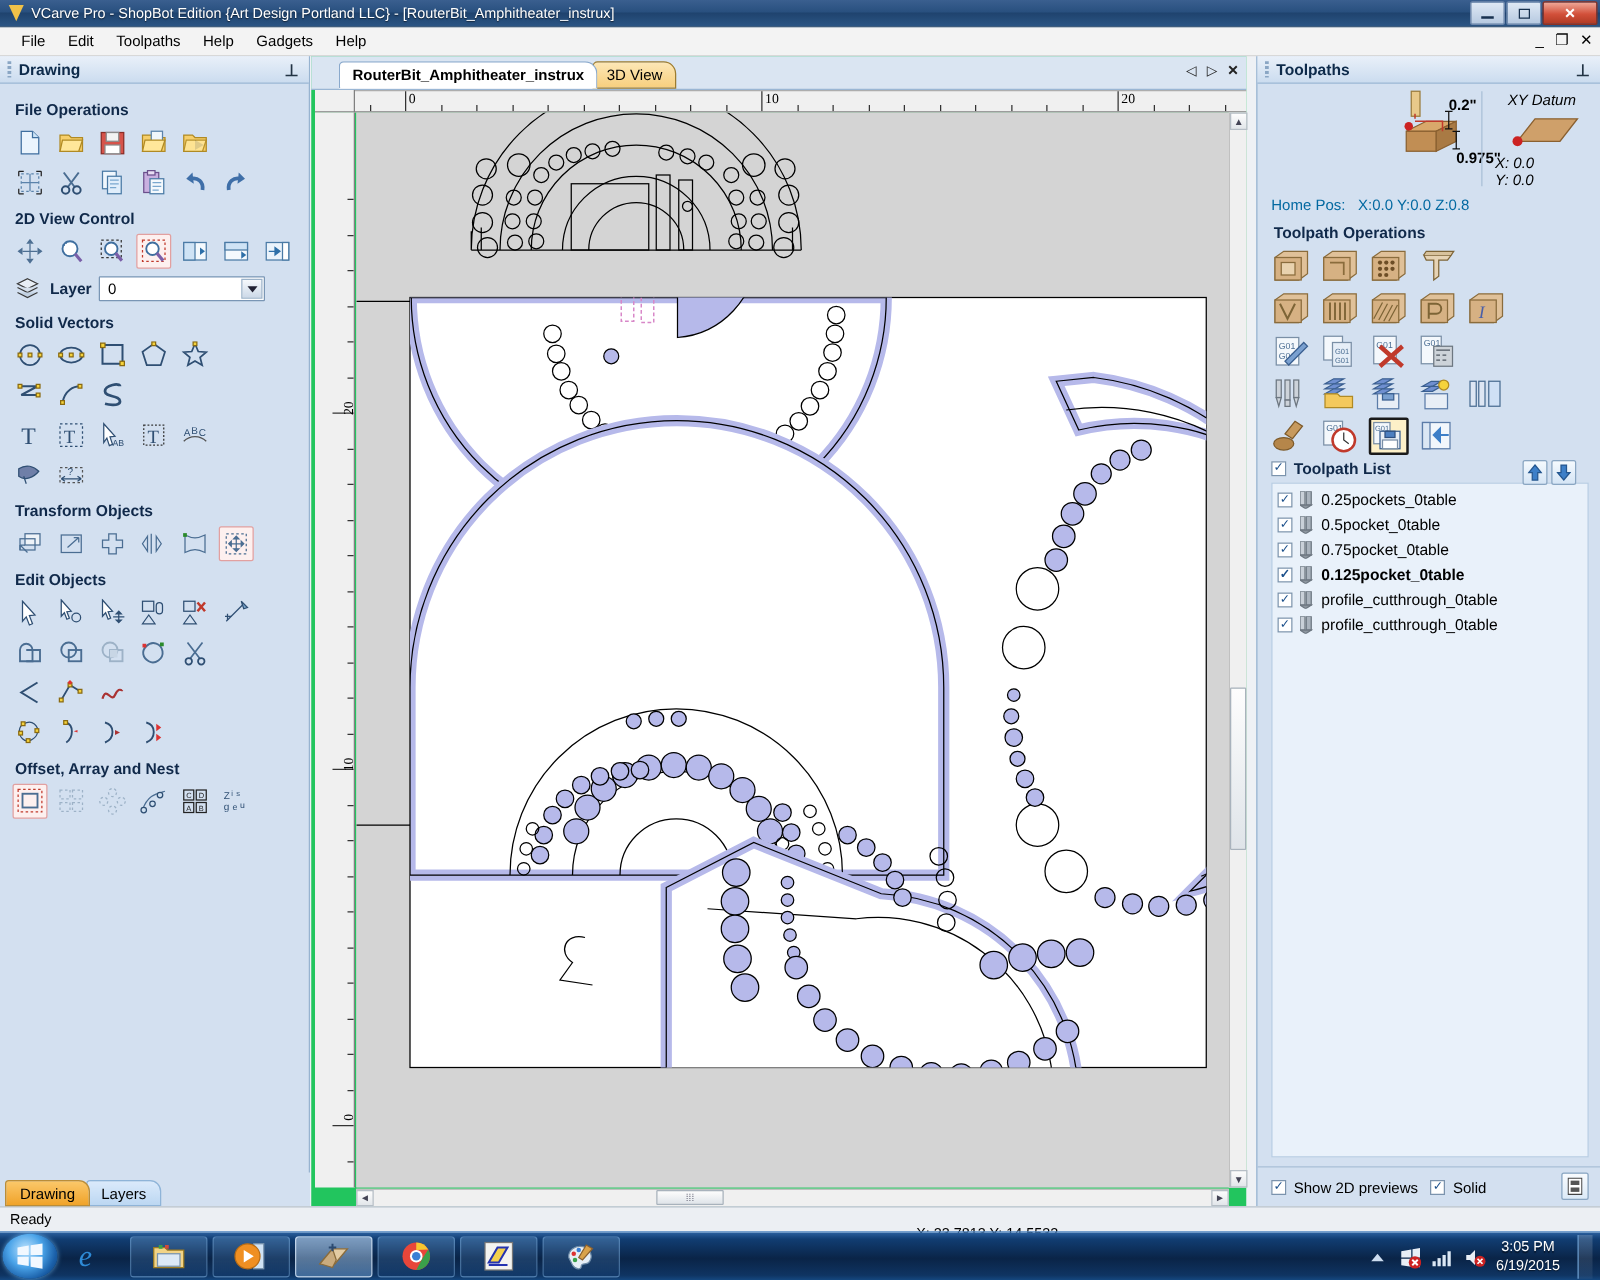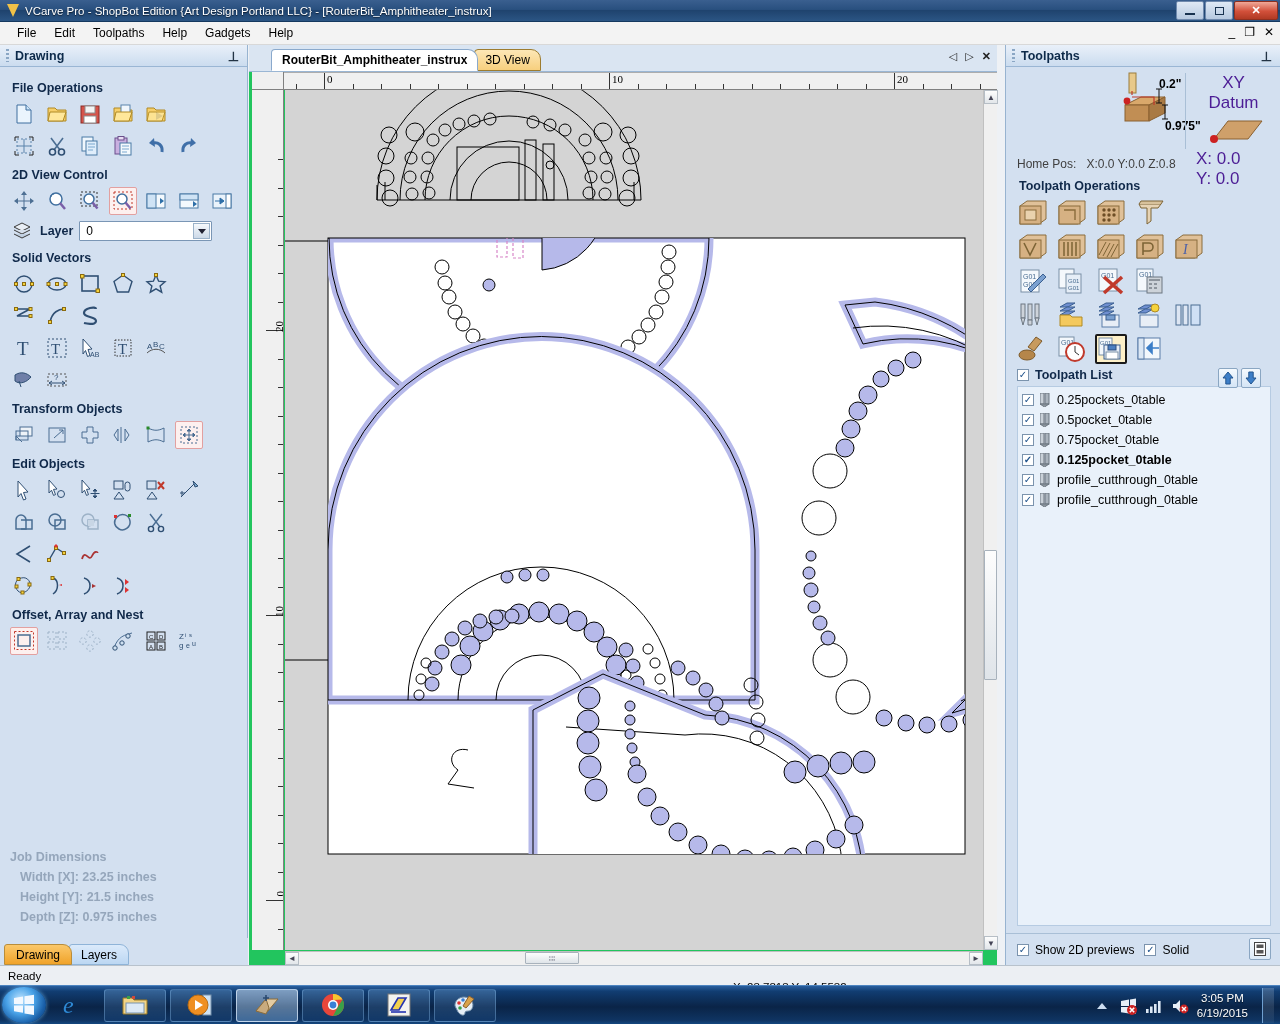--- a/index.html
+++ b/index.html
@@ -171,22 +171,22 @@
     position:absolute; left:1005px; top:45px; width:275px; height:920px;
     background:#d3e0f0; border-left:1px solid #97b3d0;
   }
   .rp-body{ padding:6px 9px 0 11px; position:relative; }
   .setbtn{
     width:72px; height:21px; background:linear-gradient(to bottom,#f4fbff,#cfe6f7);
     border:1px solid #3f8fc4; border-radius:3px; font-size:12px; color:#000;
     display:flex; align-items:center; justify-content:center;
     box-shadow:inset 0 0 0 1px #ffffff;
   }
-  .homepos{ color:#404040; font-size:12px; }
-  .xydatum{ font-size:17px; color:#4c1d95; }
+  .homepos{ color:#0369a1; font-size:12px; }
+  .xydatum{ font-size:12px; color:#000000;font-style:italic; }
   .tp-head{ display:flex; align-items:center; gap:6px; margin-top:4px; }
   .chk{
     width:12px; height:12px; background:#fff; border:1px solid #7b93ad;
     display:inline-flex; align-items:center; justify-content:center;
     font-size:10px; color:#1b4f8a; line-height:1; flex:0 0 auto;
   }
   .tp-list{ background:#e9f1fa; border:1px solid #b6cbe2; margin-top:4px; height:540px; padding:3px 0 0 4px;}
   .tp-item{ display:flex; align-items:center; gap:6px; height:20px; font-size:12.5px; color:#000; }
   .tp-item.bold{ font-weight:bold; }
   .bit-icon{ width:11px; height:14px; flex:0 0 auto;}
@@ -760,26 +760,20 @@
             <text x="7" y="7" font-size="6" fill="#2f4f73">i</text>
             <text x="11" y="7" font-size="6" fill="#2f4f73">s</text>
             <text x="1" y="18" font-size="8" fill="#2f4f73">g</text>
             <text x="8" y="18" font-size="7" fill="#2f4f73">e</text>
             <text x="14" y="16" font-size="7" fill="#2f4f73">u</text>
           </svg>
         </div>
     </div>
   </div>
 
-  <div id="jobdims">
-    <div class="jd-title">Job Dimensions</div>
-    <div class="jd-row">Width  [X]: 23.25 inches</div>
-    <div class="jd-row">Height [Y]: 21.5 inches</div>
-    <div class="jd-row">Depth  [Z]: 0.975 inches</div>
-  </div>
 </div>
 
 <div id="lefttabs">
   <div class="ltab active">Drawing</div>
   <div class="ltab inactive">Layers</div>
 </div>
 
 <div id="center">
 
   <div id="tabstrip">

